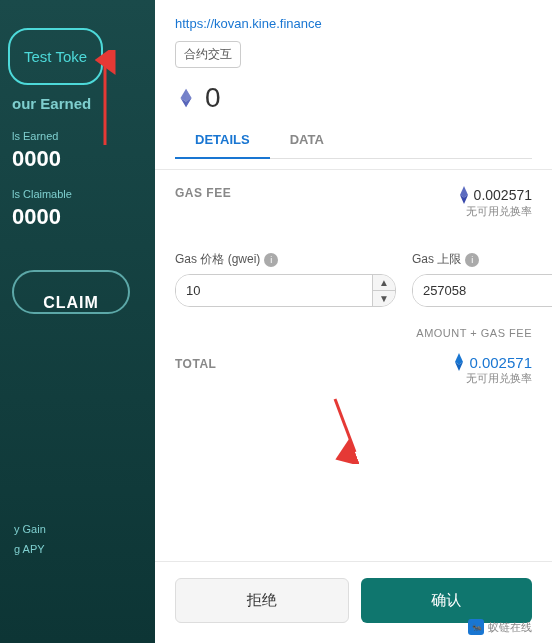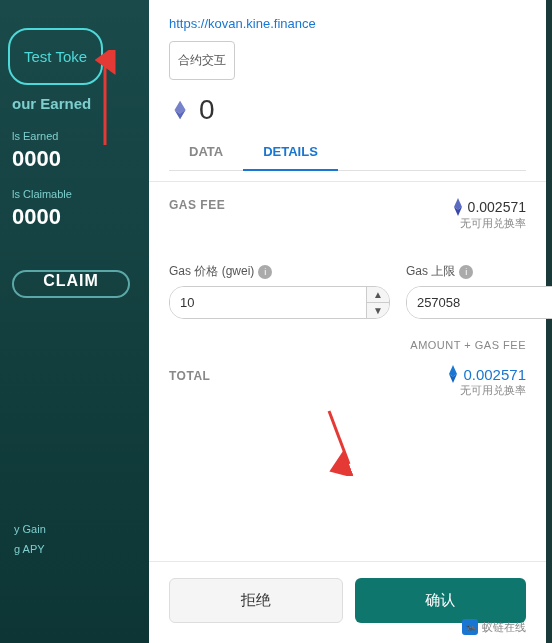--- a/index.html
+++ b/index.html
@@ -63,30 +63,30 @@
       font-size: 22px;
       font-weight: 700;
       margin-bottom: 16px;
     }
 
     .claim-btn {
       position: absolute;
       top: 270px;
       left: 12px;
       width: 118px;
-      height: 28px;
+      height: 44px;
       background: transparent;
       border: 2px solid #5ca8a8;
       border-radius: 22px;
       color: #ffffff;
       font-size: 16px;
       font-weight: 700;
       cursor: pointer;
       display: flex;
-      align-items: flex-start;
+      align-items: flex-end;
       justify-content: center;
       letter-spacing: 1px;
     }
 
     .bottom-labels {
       position: absolute;
       bottom: 80px;
       left: 14px;
     }
 
@@ -101,21 +101,21 @@
       position: absolute;
       top: 50px;
       left: 80px;
       z-index: 10;
       pointer-events: none;
     }
 
     
     .modal-panel {
       position: absolute;
-      left: 149px;
+      left: 155px;
       top: 0;
       width: 397px;
       height: 643px;
       background: #ffffff;
       z-index: 2;
       display: flex;
       flex-direction: column;
     }
 
     .modal-header {
@@ -128,21 +128,21 @@
       font-size: 13px;
       text-decoration: none;
       display: block;
       margin-bottom: 10px;
     }
 
     .contract-tag {
       display: inline-block;
       border: 1px solid #cccccc;
       border-radius: 4px;
-      padding: 10px 8px;
+      padding: 4px 8px;
       font-size: 12px;
       color: #555;
       margin-bottom: 14px;
     }
 
     .eth-amount-row {
       display: flex;
       align-items: center;
       gap: 8px;
       margin-bottom: 4px;
@@ -459,25 +459,25 @@
         <polygon points="12,2 6,12 12,16 18,12" fill="#5c6bc0" opacity="0.85"></polygon>
         <polygon points="12,16 6,12 12,22 18,12" fill="#3949ab" opacity="0.85"></polygon>
         <polygon points="12,2 12,16 18,12" fill="#7986cb" opacity="0.6"></polygon>
         <polygon points="12,16 12,22 18,12" fill="#5c6bc0" opacity="0.6"></polygon>
       </svg>
       <span class="eth-amount-text">0</span>
     </div>
 
     
     <div class="tabs-row">
+      <div class="tab active">
+        <span>DETAILS</span>
+      </div>
       <div class="tab">
         <span>DATA</span>
-      </div>
-      <div class="tab active">
-        <span>DETAILS</span>
       </div>
     </div>
   </div>
 
   <div class="modal-body">
 
     <div class="gas-fee-row">
       <span class="gas-fee-label">GAS FEE</span>
       <div class="gas-fee-value-col">
         <div class="gas-fee-eth">

